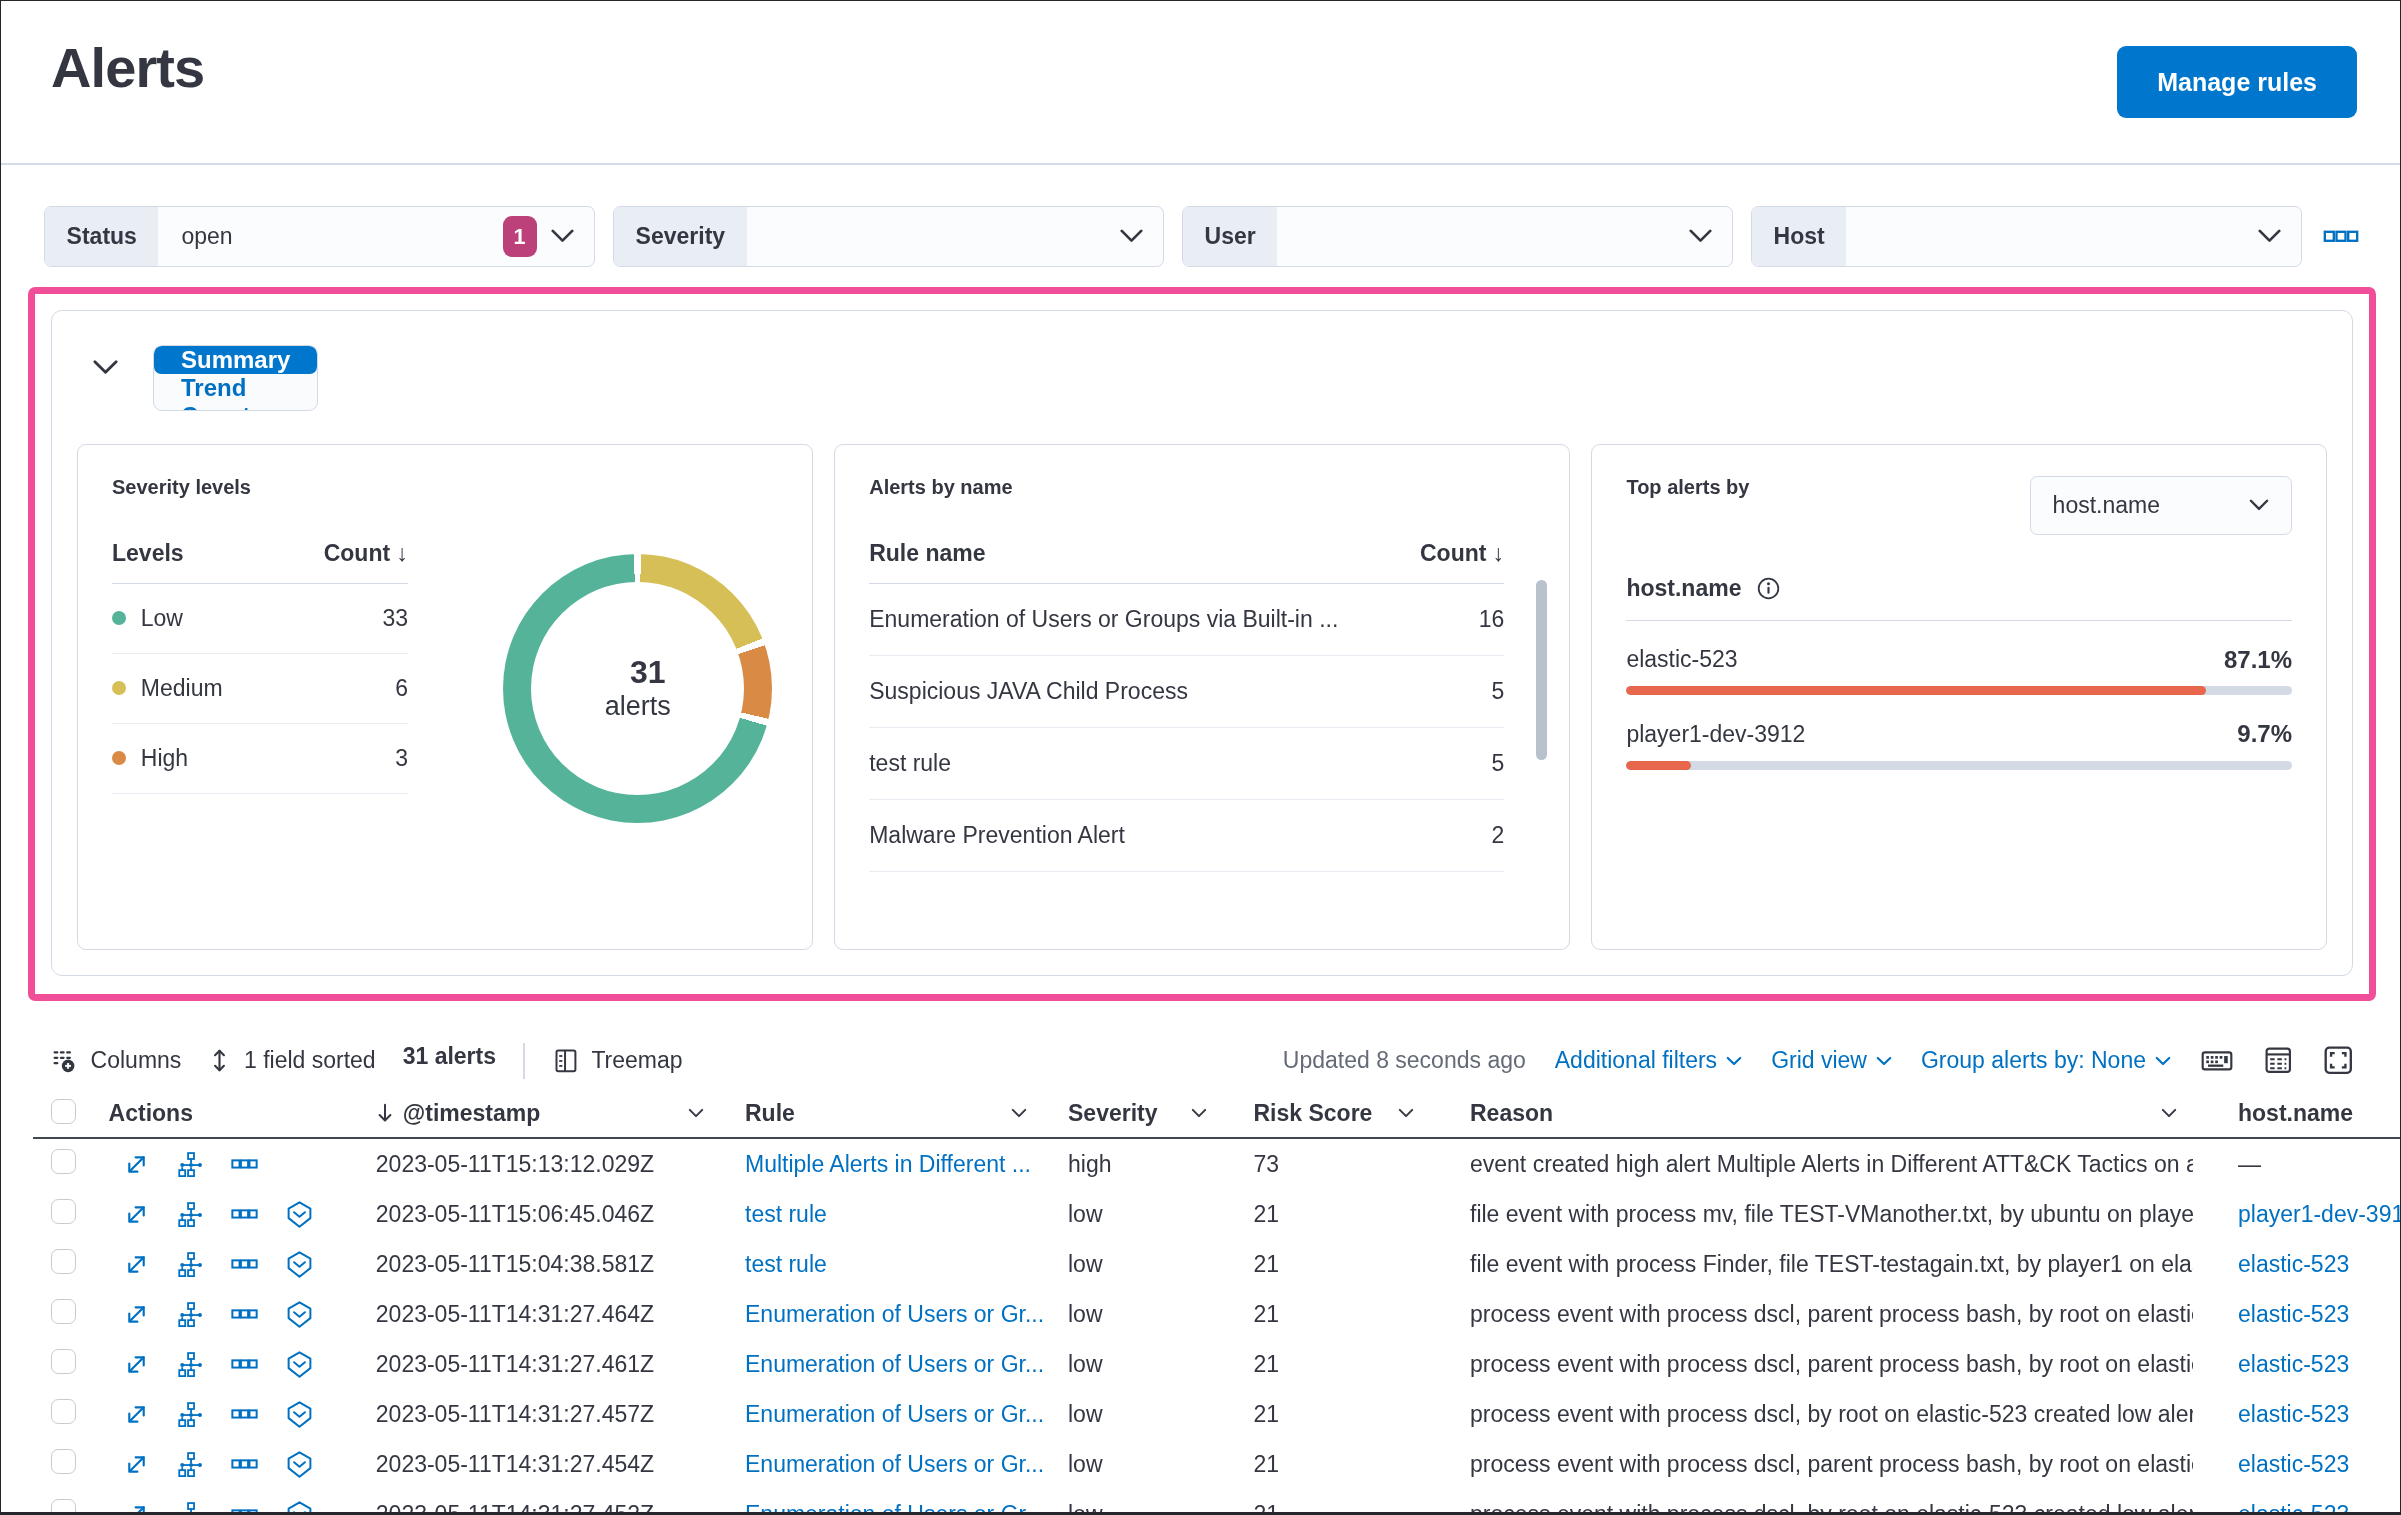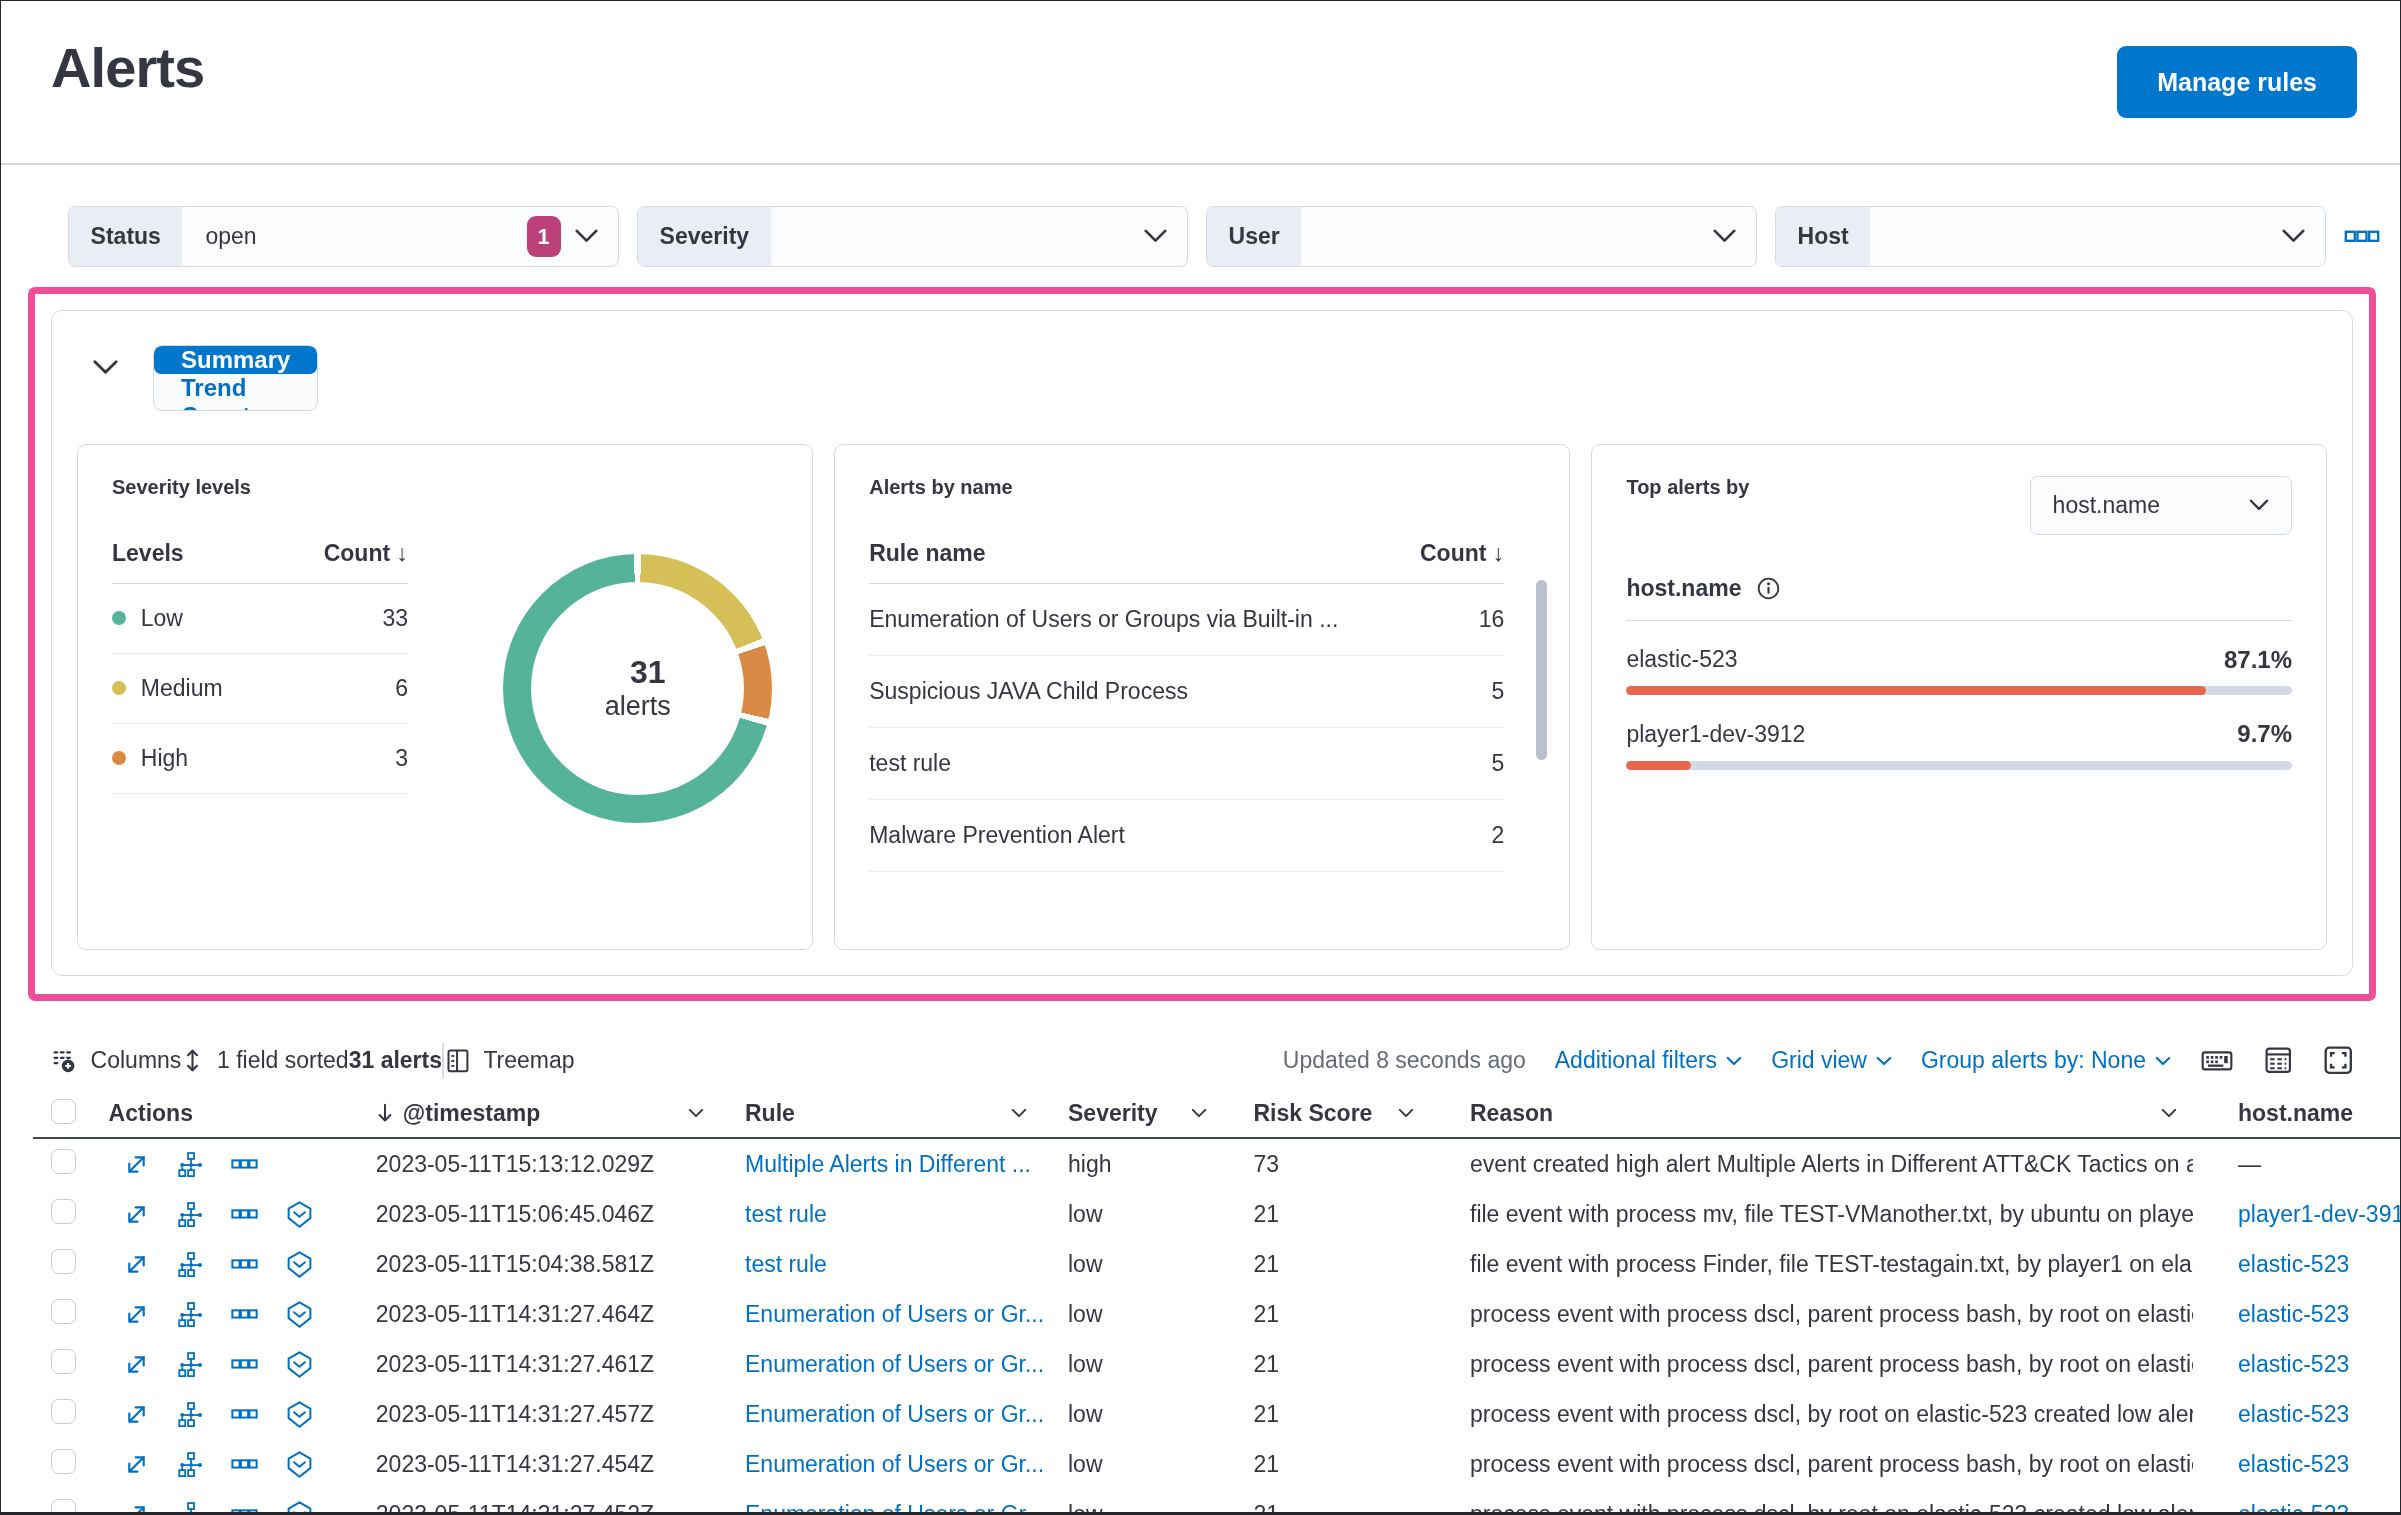--- a/index.html
+++ b/index.html
@@ -16,21 +16,21 @@
   }
   svg{display:block;}
   
   .page-title{position:absolute; left:50px; top:34px; font-size:56px; font-weight:800; letter-spacing:-0.9px;}
   .manage-btn{position:absolute; right:43px; top:45px; height:72px; padding:0 40px;
     background:var(--primary); color:#fff; border:none; border-radius:9px;
     font-family:inherit; font-size:25px; font-weight:700; display:flex; align-items:center; cursor:pointer;}
   .header-divider{position:absolute; top:162px; left:0; width:100%; height:1.8px; background:var(--border);}
   
   .filters-wrap{position:absolute; top:205px; left:43px; right:27px; height:61px; display:flex; align-items:center;}
-  .filters{display:flex; gap:18px;margin-left:24px;}
+  .filters{display:flex; gap:18px;}
   .filter{width:551px; height:61px; display:flex; align-items:center; border:1.8px solid var(--border);
     border-radius:7.2px; background:#FBFCFD; overflow:hidden;}
   .filter-label{background:#E9EDF4; height:100%; display:flex; align-items:center; padding:0 21.6px;
     font-size:23px; font-weight:700;}
   .filter-value{flex:1; padding:0 23px; font-size:23px;}
   .filter-badge{background:var(--badge); color:#fff; border-radius:9px; min-width:34px; height:41px;
     display:flex; align-items:center; justify-content:center; font-size:21.6px; font-weight:700; margin-right:14.4px; padding:0 9px;}
   .filter-chevron{margin-right:20px;}
   .more-boxes-btn{margin-left:18px; width:41px; height:41px; display:flex; align-items:center; justify-content:center; cursor:pointer;}
   
@@ -79,21 +79,21 @@
   .ta-field{margin-top:40px; display:flex; align-items:center; gap:14.4px; font-size:23px; font-weight:700;}
   .ta-hr{margin-top:18px; border-top:1.8px solid var(--border);}
   .ta-row{margin-top:25px;}
   .ta-row-top{display:flex; justify-content:space-between; align-items:center; font-size:23px;}
   .ta-pct{font-weight:700; font-size:24px;}
   .ta-bar{margin-top:12.6px; height:9px; border-radius:4.5px; background:var(--bar-track); overflow:hidden;}
   .ta-bar-fill{height:100%; border-radius:4.5px;}
   
   .toolbar{position:absolute; left:50px; right:47px; top:1036px; height:47px;
     display:flex; align-items:center; justify-content:space-between;}
-  .tb-left{display:flex; align-items:center; }
+  .tb-left{display:flex; gap:27px;}
   .tb-btn{display:flex; align-items:center; gap:12.6px; font-size:23px; font-weight:500; cursor:pointer;}
   .tb-count{font-size:23px; font-weight:700;}
   .tb-div{width:1.8px; height:36px; background:var(--border);}
   .tb-right{display:flex; align-items:center; gap:29px;}
   .tb-updated{font-size:23px; color:var(--subdued);}
   .tb-link{display:flex; align-items:center; gap:9px; color:var(--link); font-size:23px; font-weight:500; cursor:pointer;}
   .tb-icon{cursor:pointer;}
   
   .grid{position:absolute; left:32px; top:1088px; width:2407px;}
   .grid-header{display:flex; height:50px; align-items:center; border-bottom:2.7px solid #404652;}

